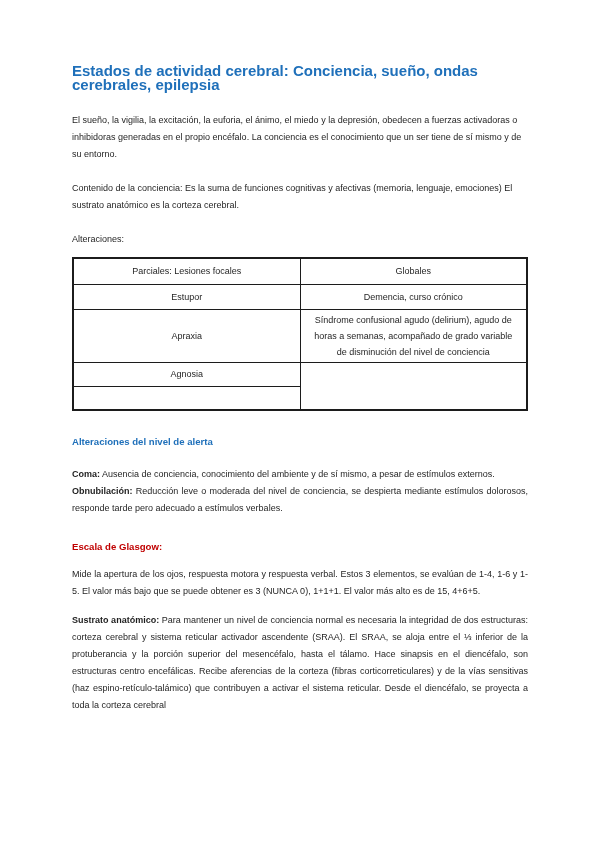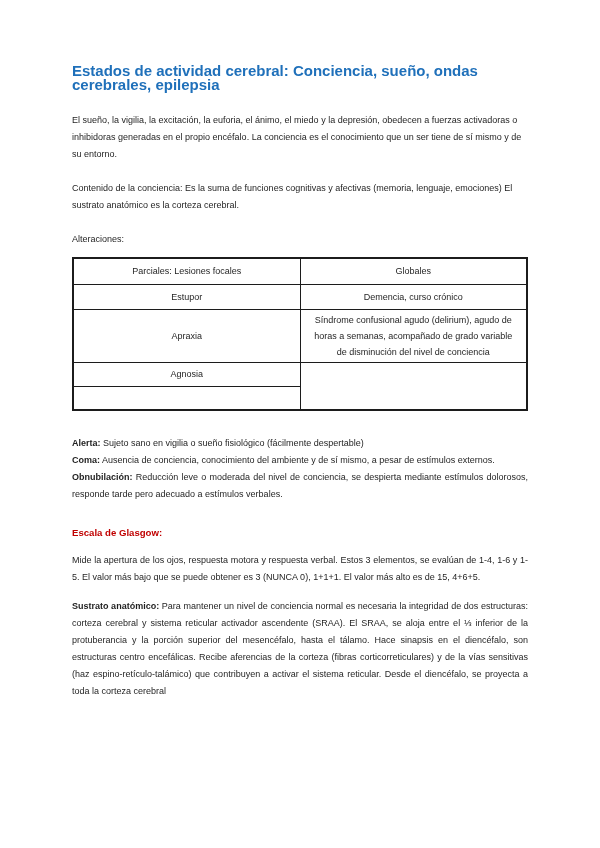--- a/index.html
+++ b/index.html
@@ -99,25 +99,23 @@
     <tr class="r-agnosia">
       <td>Agnosia</td>
       <td rowspan="2"></td>
     </tr>
     <tr class="r-thin">
       <td></td>
     </tr>
   </tbody>
     </table>
 
+  <h2 class="section-heading blue">Alteraciones del nivel de alerta</h2>
 
   <div class="defs">
-    <p class="just">
-      <strong class="term">Alerta:</strong><span> Sujeto sano en vigilia o sueño fisiológico (fácilmente despertable)</span>
-    </p>
     <p class="just">
       <strong class="term">Coma:</strong><span> Ausencia de conciencia, conocimiento del ambiente y de sí mismo, a pesar de estímulos externos.</span>
     </p>
     <p class="just">
       <strong class="term">Obnubilación:</strong><span> Reducción leve o moderada del nivel de conciencia, se despierta mediante estímulos dolorosos, responde tarde pero adecuado a estímulos verbales.</span>
     </p>
   </div>
 
   <h2 class="section-heading red">Escala de Glasgow:</h2>
 

